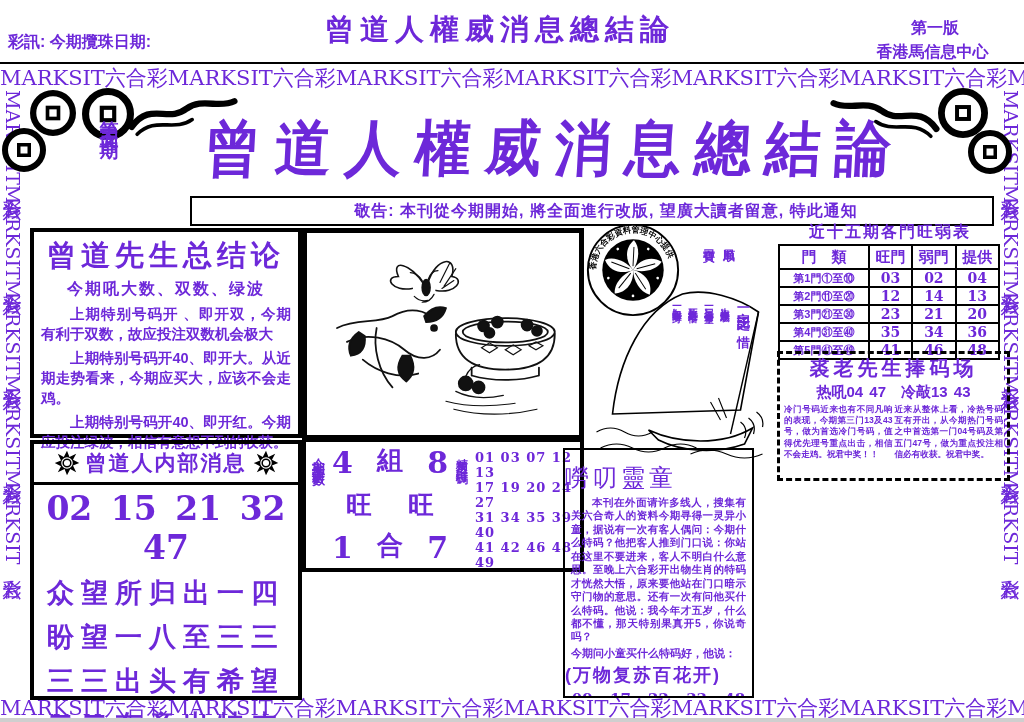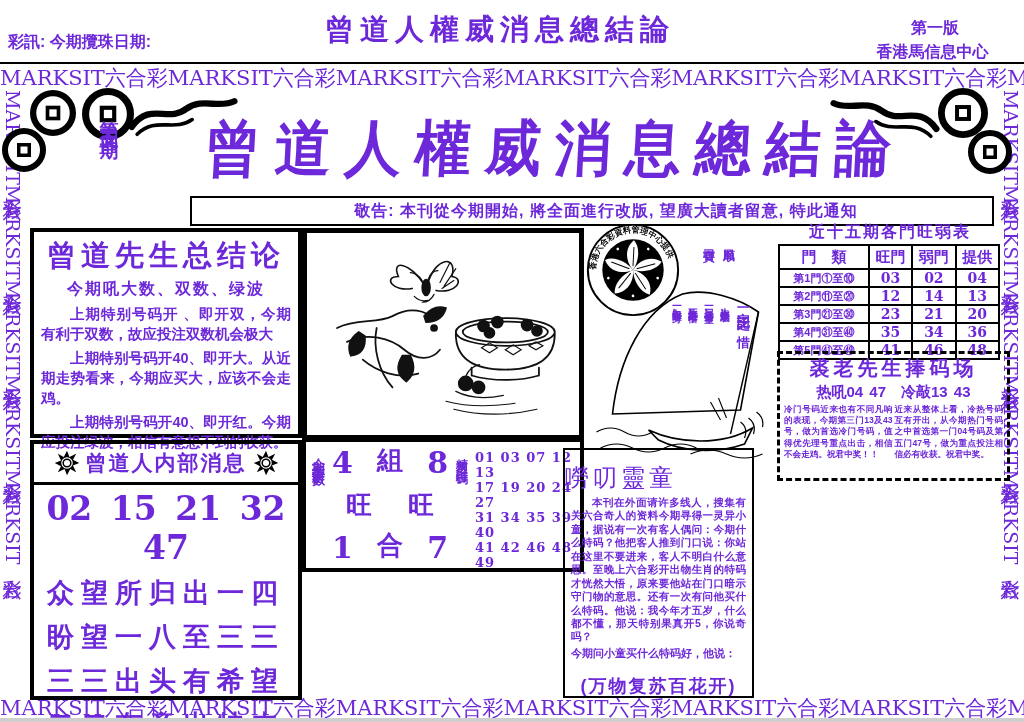--- a/index.html
+++ b/index.html
@@ -61,21 +61,21 @@
   .sailtxt{left:612px;top:300px;width:140px;height:140px;display:flex;flex-direction:row-reverse;
            justify-content:flex-start;gap:3px;}
   .sailtxt .motto{writing-mode:vertical-rl;font-size:13px;font-weight:bold;letter-spacing:2px;}
   .sailtxt .v{writing-mode:vertical-rl;font-size:9.5px;font-weight:600;letter-spacing:1px;}
   
   .child{left:563px;top:448px;width:187px;height:246px;border:2px solid #000;overflow:hidden;}
   .child .t{text-align:left;font-size:24px;font-weight:normal;letter-spacing:4px;margin-top:12px;}
   .child .b{margin:2px 6px 0 6px;font-size:10.5px;line-height:1.28;text-indent:2em;
             font-weight:600;text-align:justify;}
   .child .q{margin:2px 6px 0 6px;font-size:11px;font-weight:bold;}
-  .child .a{text-align:center;font-size:18px;font-weight:900;letter-spacing:2px;margin-top:13px;}
+  .child .a{font-size:18px;font-weight:900;letter-spacing:2px;margin-top:2px;}
   .child .n{text-align:center;font-size:15px;font-weight:bold;word-spacing:12px;margin-top:3px;}
   
   .rtbl-title{left:780px;top:222px;width:220px;text-align:center;font-size:16px;font-weight:bold;
               letter-spacing:2px;}
   table.rtbl{left:778px;top:244px;position:absolute;border-collapse:collapse;width:222px;}
   table.rtbl th,table.rtbl td{border:2px solid #000;padding:0;text-align:center;}
   table.rtbl th{font-size:15px;height:22px;border-radius:10px;}
   table.rtbl td{height:16px;}
   td.gate{font-size:11px;font-weight:bold;width:92px;}
   td.val{font-family:"DejaVu Serif",serif;font-size:14px;width:43px;font-weight:bold;}

